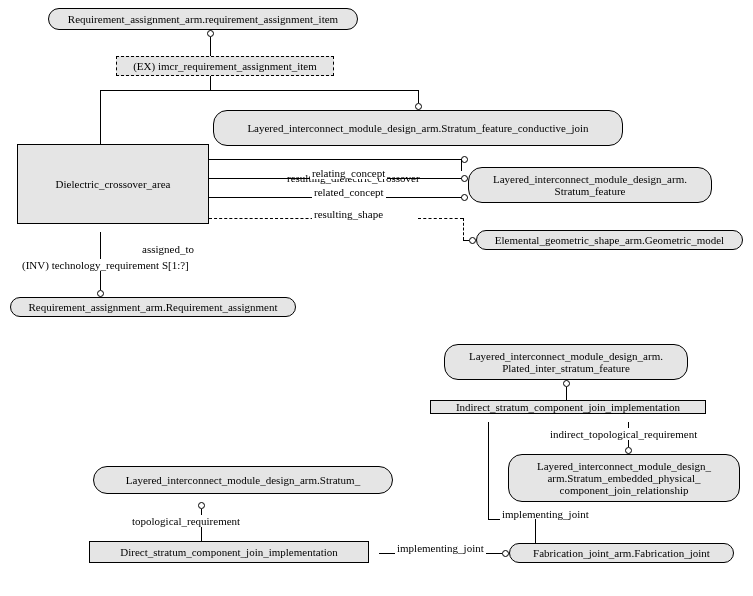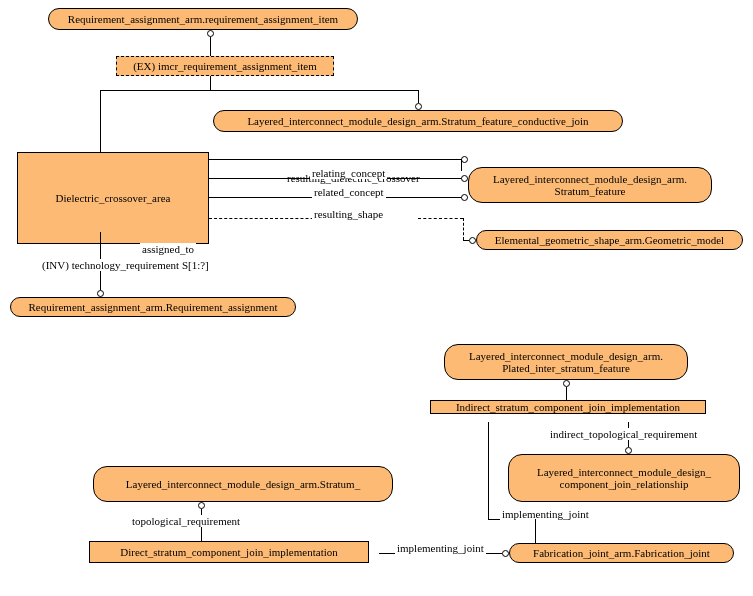--- a/index.html
+++ b/index.html
@@ -1,17 +1,17 @@
 <!DOCTYPE html>
 <html><head>
 <meta charset="utf-8">
 <style>
   * { box-sizing: border-box; margin: 0; padding: 0; }
   body { font-family: "Times New Roman", serif; font-size: 11px; background: #fff; width: 753px; height: 596px; position: relative; }
-  .box { position: absolute; border: 1px solid #000; background: #fdba74; display: flex; align-items: center; justify-content: center; text-align: center; padding: 4px 8px; }
+  .box { position: absolute; border: 1px solid #000; background: #e5e5e5; display: flex; align-items: center; justify-content: center; text-align: center; padding: 4px 8px; }
   .rounded { border-radius: 14px; }
   .dashed { border-style: dashed; }
   .label { position: absolute; font-size: 11px; background: #fff; padding: 0 2px; }
   .line { position: absolute; background: #000; }
   .hline { height: 1px; }
   .vline { width: 1px; }
   .circle { position: absolute; width: 7px; height: 7px; border: 1px solid #000; border-radius: 50%; background: #fff; }
   .dashedline { position: absolute; border-top: 1px dashed #000; height: 0; }
   .dashedvline { position: absolute; border-left: 1px dashed #000; width: 0; }
 </style>
@@ -27,25 +27,25 @@
 <div class="box dashed" style="left:92px; top:56px; width:218px; height:20px;margin-left:24px;">
   <span>(EX) imcr_requirement_assignment_item</span>
 </div>
 
 <div class="vline line" style="left:210px; top:76px; height:14px;"></div>
 <div class="hline line" style="left:100px; top:90px; width:318px;"></div>
 <div class="vline line" style="left:100px; top:90px; height:62px;"></div>
 <div class="vline line" style="left:418px; top:90px; height:13px;"></div>
 <div class="circle" style="left:415px; top:103px;"></div>
 
-<div class="box rounded" style="left:213px; top:110px; width:410px; height:22px;">
+<div class="box rounded" style="left:213px; top:110px; width:410px; height:36px;">
   <span>Layered_interconnect_module_design_arm.Stratum_feature_conductive_join</span>
 </div>
 
-<div class="box" style="left:17px; top:152px; width:192px; height:92px;">
+<div class="box" style="left:17px; top:144px; width:192px; height:80px;">
   <span>Dielectric_crossover_area</span>
 </div>
 
 <div class="box rounded" style="left:468px; top:167px; width:244px; height:36px; flex-direction:column;">
   <span>Layered_interconnect_module_design_arm.</span>
   <span>Stratum_feature</span>
 </div>
 
 <div class="hline line" style="left:209px; top:159px; width:252px;"></div>
 <div class="circle" style="left:461px; top:156px;"></div>
@@ -68,21 +68,21 @@
 <div class="dashedline" style="left:463px; top:240px; width:6px;"></div>
 <div class="circle" style="left:469px; top:237px;"></div>
 
 <div class="box rounded" style="left:476px; top:230px; width:267px; height:20px;">
   <span>Elemental_geometric_shape_arm.Geometric_model</span>
 </div>
 
 <div class="vline line" style="left:100px; top:232px; height:58px;"></div>
 <div class="circle" style="left:97px; top:290px;"></div>
 <span class="label" style="left:140px; top:243px;">assigned_to</span>
-<span class="label" style="left:40px; top:259px;">(INV) technology_requirement S[1:?]</span>
+<span class="label" style="left:20px; top:259px;">(INV) technology_requirement S[1:?]</span>
 
 <div class="box rounded" style="left:10px; top:297px; width:286px; height:20px;">
   <span>Requirement_assignment_arm.Requirement_assignment</span>
 </div>
 
 <div class="box rounded" style="left:444px; top:344px; width:244px; height:36px; flex-direction:column;">
   <span>Layered_interconnect_module_design_arm.</span>
   <span>Plated_inter_stratum_feature</span>
 </div>
 <div class="vline line" style="left:566px; top:387px; height:13px;"></div>
@@ -91,30 +91,31 @@
 <div class="box" style="left:430px; top:400px; width:276px; height:14px;">
   <span>Indirect_stratum_component_join_implementation</span>
 </div>
 
 <div class="vline line" style="left:628px; top:422px; height:25px;"></div>
 <div class="circle" style="left:625px; top:447px;"></div>
 <span class="label" style="left:548px; top:428px;">indirect_topological_requirement</span>
 
 <div class="box rounded" style="left:508px; top:454px; width:232px; height:48px; flex-direction:column;">
   <span>Layered_interconnect_module_design_</span>
+  <span>arm.Stratum_embedded_physical_</span>
   <span>component_join_relationship</span>
 </div>
 
 <div class="vline line" style="left:488px; top:422px; height:97px;"></div>
 <div class="hline line" style="left:488px; top:519px; width:48px;"></div>
 <span class="label" style="left:500px; top:508px;">implementing_joint</span>
 <div class="vline line" style="left:535px; top:519px; height:26px;"></div>
 <div class="circle" style="left:532px; top:545px;"></div>
 
-<div class="box rounded" style="left:93px; top:466px; width:300px; height:36px; flex-direction:column;">
+<div class="box rounded" style="left:93px; top:466px; width:300px; height:28px; flex-direction:column;">
   <span>Layered_interconnect_module_design_arm.Stratum_</span>
 </div>
 
 <div class="vline line" style="left:201px; top:509px; height:32px;"></div>
 <div class="circle" style="left:198px; top:502px;"></div>
 <span class="label" style="left:130px; top:515px;">topological_requirement</span>
 
 <div class="box" style="left:89px; top:541px; width:280px; height:22px;">
   <span>Direct_stratum_component_join_implementation</span>
 </div>

